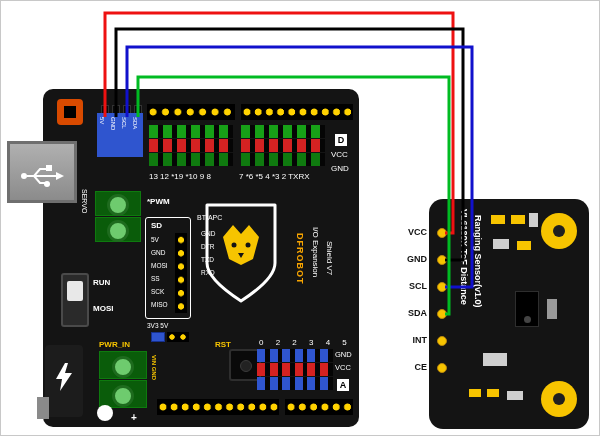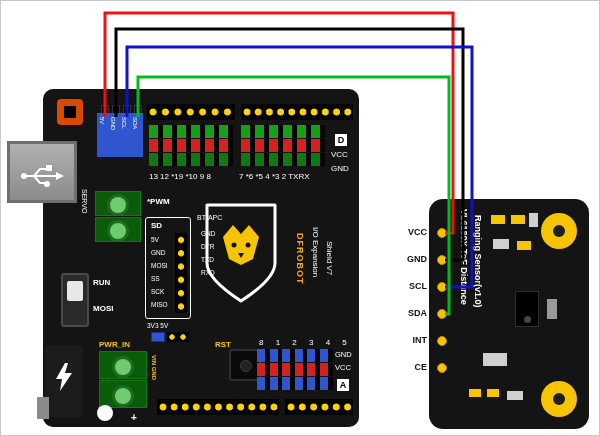--- a/index.html
+++ b/index.html
@@ -146,21 +146,21 @@
   </div>
   <span class="abs v ylbl" style="left:150px;top:354px;font-size:6px;">VIN GND</span>
   <div class="abs lbl" style="left:102px;top:412px;font-size:10px;font-weight:bold;">-</div>
   <div class="abs lbl" style="left:130px;top:412px;font-size:10px;font-weight:bold;">+</div>
 
   <div class="abs ylbl" style="left:214px;top:340px;">RST</div>
   <div class="abs" style="left:228px;top:348px;width:32px;height:32px;background:#0a0a0a;border:2px solid #2e2e2e;border-radius:3px;box-sizing:border-box;">
     <div class="abs" style="left:9px;top:9px;width:10px;height:10px;border-radius:50%;background:#222;border:1px solid #3a3a3a;"></div>
   </div>
 
-  <div class="abs lbl" style="left:258px;top:338px;letter-spacing:5px;">8 1 2 3 4 5</div>
+  <div class="abs lbl" style="left:258px;top:338px;letter-spacing:5px;">0 2 2 3 4 5</div>
   <div class="abs" style="left:256px;top:348px;width:76px;height:42px;">
     <div class="hrow" style="background:repeating-linear-gradient(90deg,#2f55cf 0 8px,#050505 8px 12.6px);"></div>
     <div class="hrow" style="background:repeating-linear-gradient(90deg,#d42222 0 8px,#050505 8px 12.6px);"></div>
     <div class="hrow" style="background:repeating-linear-gradient(90deg,#2f55cf 0 8px,#050505 8px 12.6px);"></div>
   </div>
   <div class="abs lbl" style="left:334px;top:350px;font-size:7.5px;">GND</div>
   <div class="abs lbl" style="left:334px;top:363px;font-size:7.5px;">VCC</div>
   <div class="abs whitebox" style="left:336px;top:378px;">A</div>
 
   <div class="abs strip" style="left:156px;top:398px;width:122px;height:16px;background-image:radial-gradient(circle at 6px 8px,#ffd200 3.2px,rgba(0,0,0,0) 3.8px);background-size:11.1px 16px;"></div>

